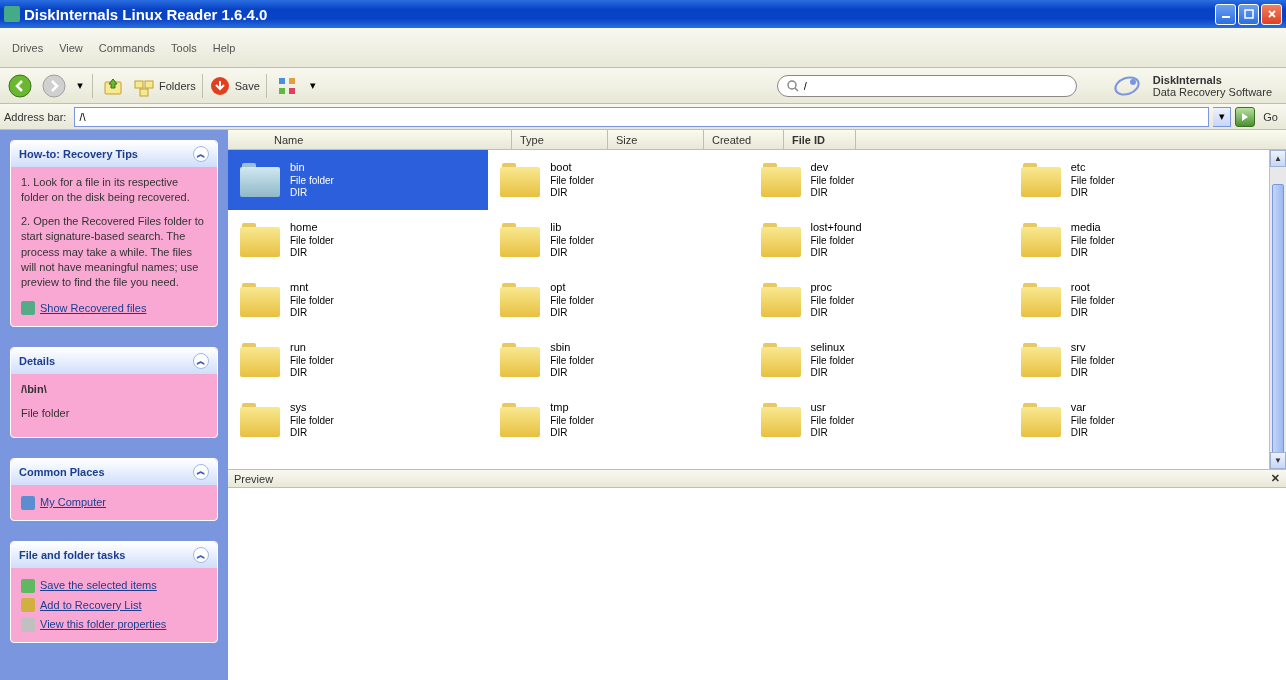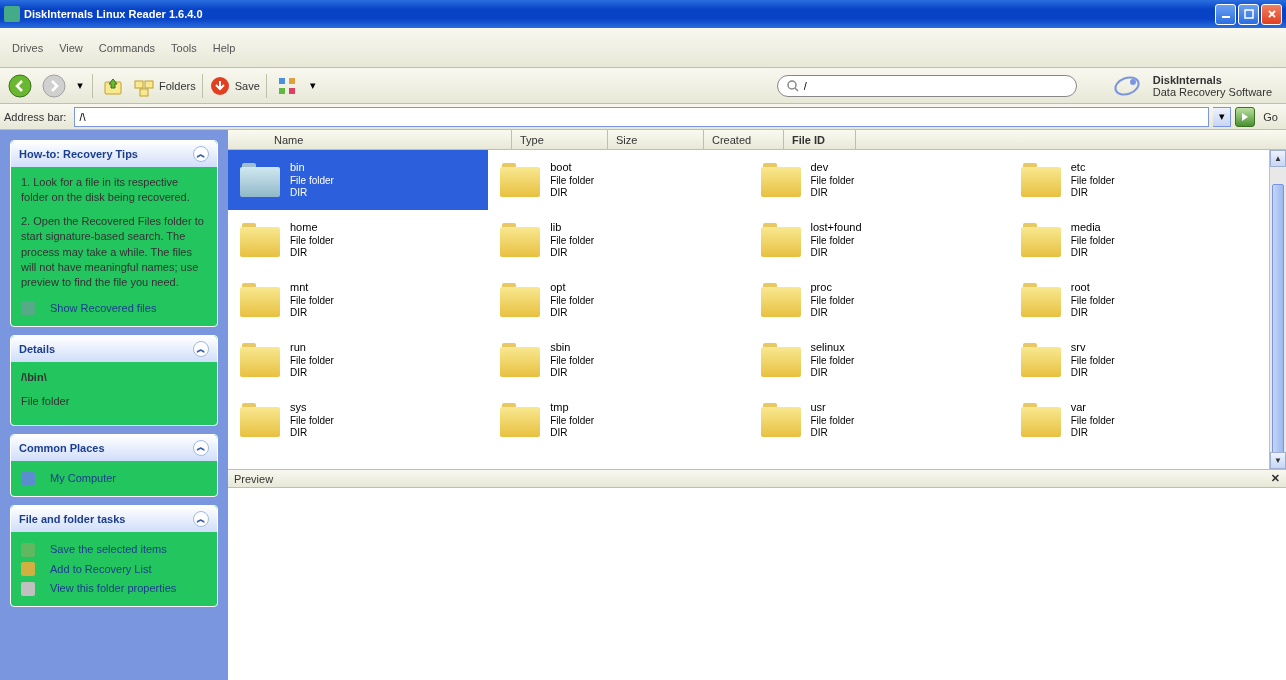--- a/index.html
+++ b/index.html
@@ -1,20 +1,20 @@
 <!DOCTYPE html>
 <html><head>
 <meta charset="utf-8">
 <style>
 * { margin: 0; padding: 0; box-sizing: border-box; font-family: Tahoma, sans-serif; font-size: 11px; }
 body { width: 1286px; height: 680px; overflow: hidden; background: #fff; }
 
 .titlebar { height: 28px; background: linear-gradient(to bottom, #2a6ee0, #0842c5, #0842c5, #2a6ee0); display: flex; align-items: center; padding: 0 4px; color: #fff; font-weight: bold; }
 .titlebar .app-icon { width: 16px; height: 16px; margin-right: 4px; background: #4a8; border-radius: 2px; }
-.titlebar .title { flex: 1; font-size: 11px; }
+.titlebar .title { flex: 1; font-size: 15px; }
 .titlebar .win-btns { display: flex; gap: 2px; }
 .titlebar .win-btn { width: 21px; height: 21px; border: 1px solid #fff; border-radius: 3px; display: flex; align-items: center; justify-content: center; cursor: pointer; }
 .titlebar .btn-min, .titlebar .btn-max { background: linear-gradient(to bottom, #6aa0f0, #2a6ee0); }
 .titlebar .btn-close { background: linear-gradient(to bottom, #f08060, #e04020); }
 
 .menubar { height: 40px; background: linear-gradient(to bottom, #f8f8f0, #e8e8d8); border-bottom: 1px solid #c0c0a8; display: flex; align-items: center; padding: 0 4px; }
 .menubar span { padding: 4px 8px; color: #555; cursor: pointer; }
 
 .toolbar { height: 36px; background: linear-gradient(to bottom, #f8f8f0, #e8e8d8); border-bottom: 1px solid #c0c0a8; display: flex; align-items: center; padding: 0 6px; gap: 6px; }
 .toolbar .btn { width: 28px; height: 28px; display: flex; align-items: center; justify-content: center; cursor: pointer; }
@@ -28,25 +28,25 @@
 
 .addressbar { height: 26px; background: linear-gradient(to bottom, #f8f8f0, #e8e8d8); border-bottom: 1px solid #c0c0a8; display: flex; align-items: center; padding: 0 4px; gap: 4px; }
 .addressbar .label { color: #333; margin-right: 4px; }
 .addressbar input { flex: 1; height: 20px; border: 1px solid #7a96df; padding: 0 4px; }
 .addressbar .dd { width: 18px; height: 20px; border: 1px solid #7a96df; border-left: none; background: linear-gradient(to bottom, #eef2fc, #c6d6f6); display:flex; align-items:center; justify-content:center; cursor:pointer; }
 .addressbar .go-btn { width: 20px; height: 20px; background: linear-gradient(to bottom,#b8e0a0,#4a9030); border:1px solid #3a7020; border-radius:3px; display:flex; align-items:center; justify-content:center; cursor:pointer; }
 .addressbar .go-label { color: #333; padding: 0 4px; }
 
 .main { display: flex; height: 566px; }
 .sidebar { width: 228px; background: #7a96df; padding: 10px; overflow-y: auto; }
-.panel { background: #22c55e; border: 1px solid #fff; border-radius: 4px; margin-bottom: 8px; }
+.panel { background: #f9a8d4; border: 1px solid #fff; border-radius: 4px; margin-bottom: 20px; }
 .panel-header { background: linear-gradient(to bottom, #fff, #d0defa); border-radius: 4px 4px 0 0; padding: 5px 8px; color: #1c3e8e; font-weight: bold; display: flex; align-items: center; justify-content: space-between; cursor: pointer; }
 .panel-header .chev { width: 16px; height: 16px; border: 1px solid #a0b8e8; border-radius: 50%; background: #fff; display: flex; align-items: center; justify-content: center; font-size: 9px; color: #3a5eae; }
 .panel-body { padding: 8px 10px; color: #333; line-height: 1.4; }
-.panel-body .link { color: #1c3e8e; cursor: pointer; display: flex; align-items: center; gap: 15px; padding: 2px 0; }
+.panel-body .link { color: #1c3e8e; cursor: pointer; display: flex; align-items: center; gap: 5px; padding: 2px 0; text-decoration: underline; }
 .panel-body .link .ico { width: 14px; height: 14px; background: #5a8; border-radius: 2px; }
 .panel-body p { margin-bottom: 8px; }
 
 .content { flex: 1; display: flex; flex-direction: column; background: #fff; }
 .col-headers { height: 20px; background: linear-gradient(to bottom, #fafaf0, #e8e8d8); border-bottom: 1px solid #c0c0a8; display: flex; align-items: center; padding-left: 38px; }
 .col-headers .col { padding: 0 8px; border-right: 1px solid #c0c0a8; height: 100%; display: flex; align-items: center; color: #333; }
 .file-area { flex: 1; overflow-y: auto; position: relative; }
 .file-grid { display: grid; grid-template-columns: repeat(4, 1fr); }
 .file-item { display: flex; align-items: center; padding: 10px 12px; gap: 10px; cursor: pointer; height: 60px; }
 .file-item.selected { background: #2b5fdc; color: #fff; }

